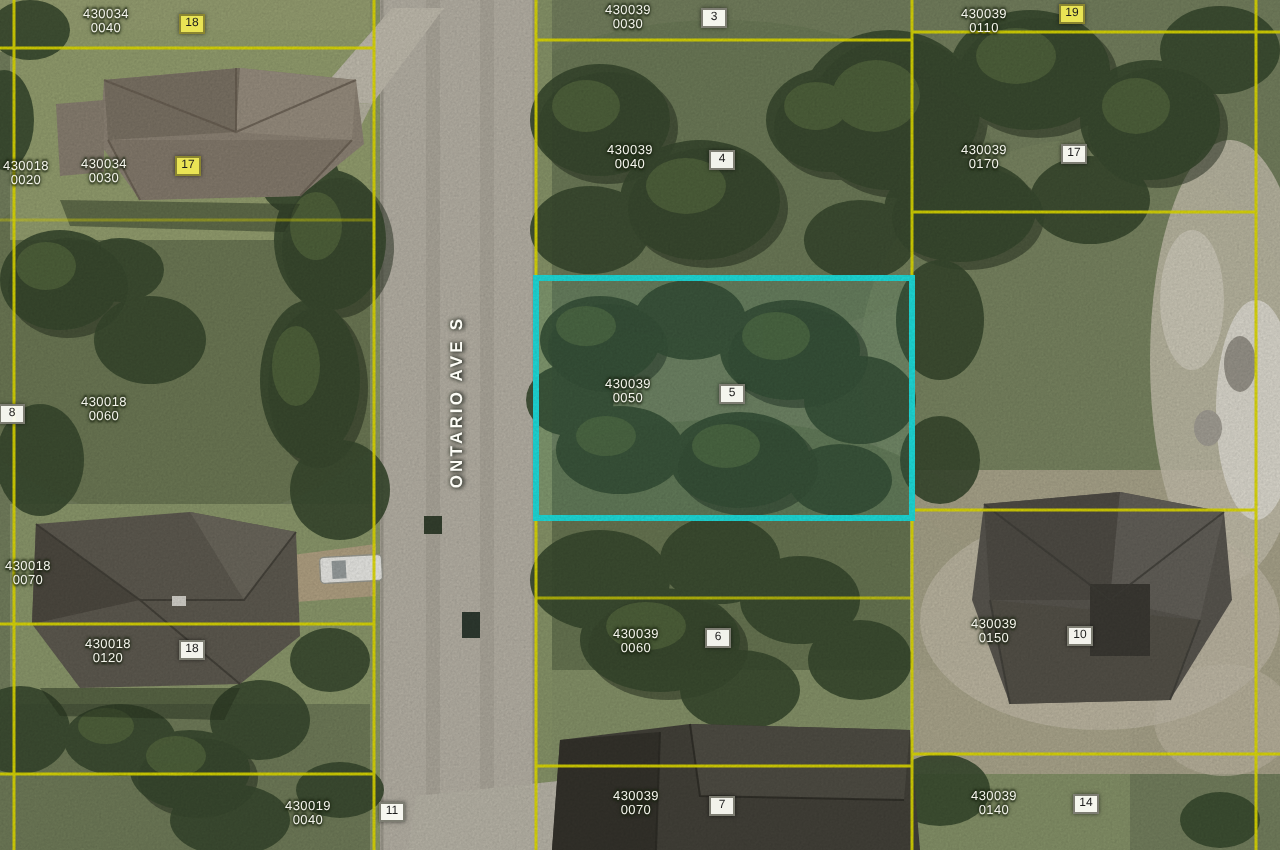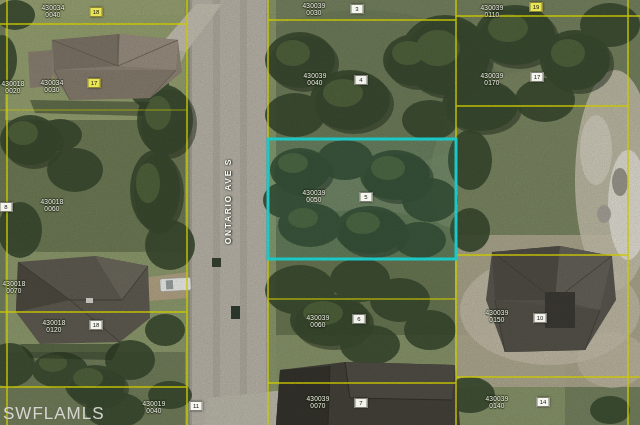--- a/index.html
+++ b/index.html
@@ -319,16 +319,15 @@
     <div class="marker" style="left:366px;top:197px">5</div>
     <div class="marker" style="left:359px;top:319px">6</div>
     <div class="marker" style="left:361px;top:403px">7</div>
     <div class="marker" style="left:537px;top:77px">17</div>
     <div class="marker" style="left:540px;top:318px">10</div>
     <div class="marker" style="left:543px;top:402px">14</div>
     <div class="marker" style="left:96px;top:325px">18</div>
     <div class="marker" style="left:196px;top:406px">11</div>
     <div class="marker" style="left:6px;top:207px">8</div>
 
-    <div class="watermark">SWFLAMLS</div>
   </div>
 
 </div>
 
 </body></html>

